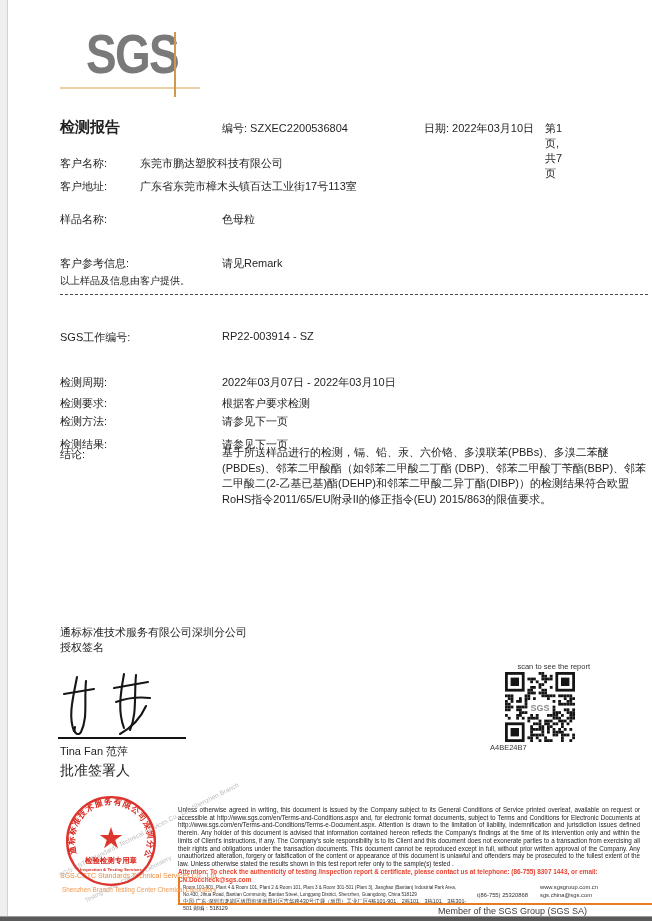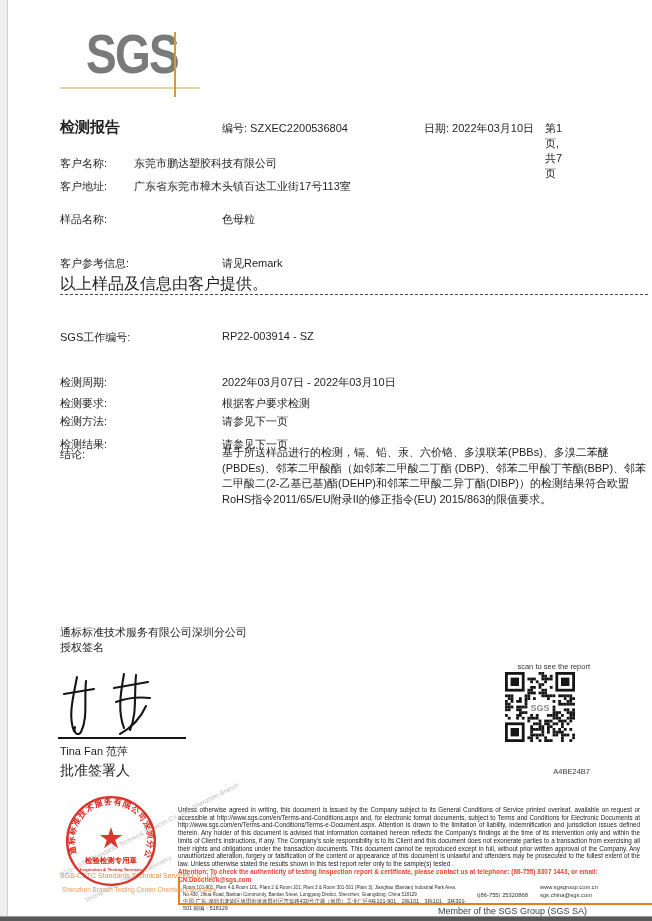--- a/index.html
+++ b/index.html
@@ -16,39 +16,39 @@
   .logo-underline{position:absolute;left:60px;top:87px;width:140px;height:2px;background:#ecd0a5;}
   .logo-vline{position:absolute;left:174px;top:32px;width:2px;height:65px;background:#cf9a4e;}
 
   .title-row{position:absolute;left:0;top:118px;width:564px;height:20px;}
   .doc-title{position:absolute;left:60px;top:0;font-size:15px;font-weight:700;}
   .hdr{position:absolute;top:3px;font-size:11px;}
 
   .kv{position:absolute;left:60px;width:592px;font-size:11px;height:14px;}
   .kv .lbl{position:absolute;left:0;white-space:nowrap;}
   .kv .val{position:absolute;left:162px;white-space:nowrap;}
-  .kv .val-near{position:absolute;left:74px;white-space:nowrap;text-align:center;}
-
-  .note{position:absolute;left:60px;font-size:16px;}
+  .kv .val-near{position:absolute;left:80px;white-space:nowrap;text-align:center;}
+
+  .note{position:absolute;left:60px;font-size:10px;}
   .dashes{position:absolute;left:60px;top:294px;width:588px;border-top:1px dashed #4a4a4a;height:0;}
 
   .conclusion{position:absolute;left:222px;top:445px;width:430px;font-size:11px;line-height:15.5px;}
 
   
   .sig-company{position:absolute;left:60px;top:625px;font-size:11px;}
   .sig-auth{position:absolute;left:60px;top:640px;font-size:11px;}
   .sig-svg{position:absolute;left:58px;top:670px;}
   .sig-line{position:absolute;left:58px;top:737px;width:128px;height:2px;background:#141414;}
   .sig-name{position:absolute;left:60px;top:744px;font-size:11px;}
   .sig-title{position:absolute;left:60px;top:762px;font-size:14px;}
 
   
   .qr-hint{position:absolute;left:490px;top:662px;width:100px;text-align:right;font-size:7.5px;color:#333;}
   .qr-box{position:absolute;left:505px;top:672px;width:70px;height:70px;}
-  .qr-id{position:absolute;left:490px;top:743px;width:100px;text-align:right;font-size:7.5px;color:#3a3a3a;margin-top:24px;}
+  .qr-id{position:absolute;left:490px;top:743px;width:100px;text-align:left;font-size:7.5px;color:#3a3a3a;}
 
   
   .watermark{position:absolute;color:#bdbdbd;font-size:6.5px;white-space:nowrap;transform:rotate(-27deg);transform-origin:left top;z-index:2;}
   .wm1{left:58px;top:872px;}
   .wm2{left:84px;top:898px;font-size:6px;}
   .stamp{position:absolute;left:64px;top:794px;z-index:3;}
   .ftr-co1{position:absolute;left:60px;top:872px;font-size:7px;color:#ef8c3c;z-index:1;white-space:nowrap;}
   .ftr-co2{position:absolute;left:62px;top:886px;font-size:6.4px;color:#f09a54;z-index:1;white-space:nowrap;}
 
   .disclaimer{position:absolute;left:178px;top:806px;width:462px;font-size:6.3px;line-height:7.7px;color:#232323;text-align:justify;}

